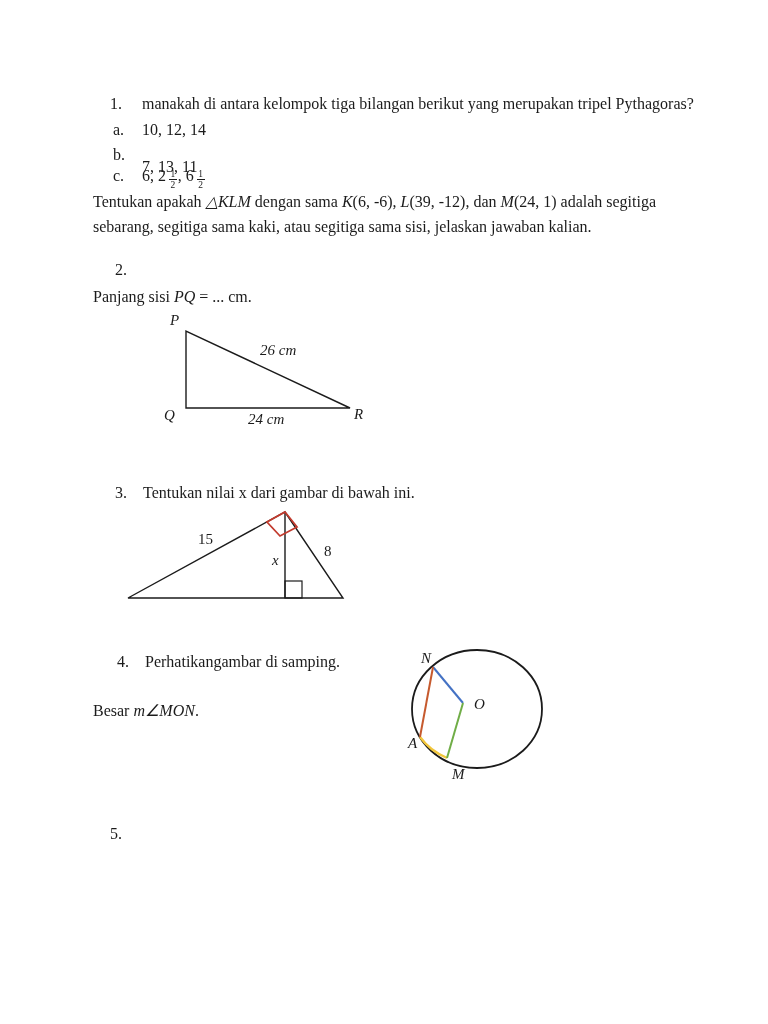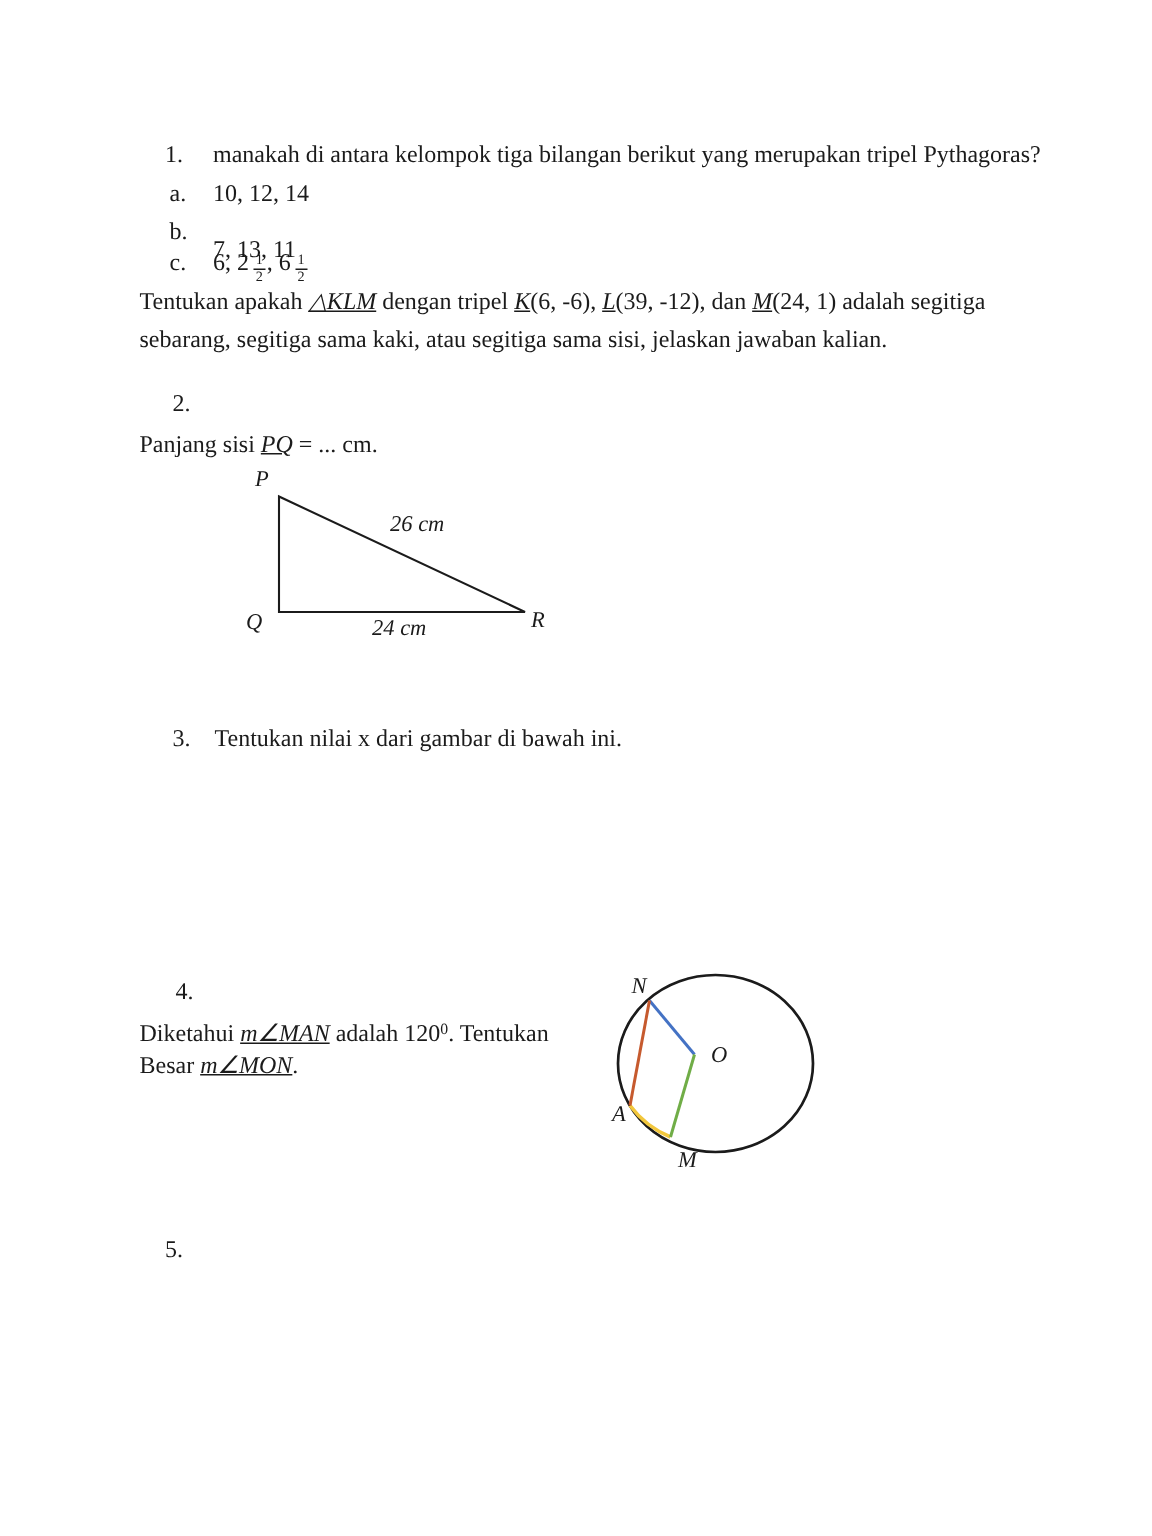--- a/index.html
+++ b/index.html
@@ -7,21 +7,21 @@
     position: relative;
     width: 768px;
     height: 1024px;
     background: #ffffff;
     font-family: "Liberation Serif", serif;
     color: #1b1b1b;
     font-size: 16px;
     overflow: hidden;
   }
   .t { position: absolute; white-space: nowrap; line-height: 20px; }
-  .it { font-style: italic; text-decoration: underline; }
+  .it { font-style: italic; }
   .sup { font-size: 10.5px; vertical-align: 5px; }
   .frac {
     display: inline-block;
     vertical-align: -7px;
     text-align: center;
     font-size: 9.5px;
     line-height: 10px;
     margin: 0 1px 0 3px;
   }
   .frac .fn { display: block; border-bottom: 1px solid #1b1b1b; padding: 0 1.5px; }
@@ -47,43 +47,54 @@
 
   <div class="t" style="left:113px; top:120px">a.</div>
   <div class="t" style="left:142px; top:120px">10, 12, 14</div>
 
   <div class="t" style="left:113px; top:145px">b.</div>
   <div class="t" style="left:142px; top:157px">7, 13, 11</div>
 
   <div class="t" style="left:113px; top:166px">c.</div>
   <div class="t" style="left:142px; top:166px"><span>6, 2</span><span class="frac"><span class="fn">1</span><span class="fd">2</span></span><span>, 6</span><span class="frac"><span class="fn">1</span><span class="fd">2</span></span></div>
 
-  <div class="t" style="left:93px; top:192px"><span>Tentukan apakah </span><span class="it">△KLM</span><span> dengan tripel </span><span class="it">K</span><span>(6, -6), </span><span class="it">L</span><span>(39, -12), dan </span><span class="it">M</span><span>(24, 1) adalah segitiga</span></div>
+  <div class="t" style="left:93px; top:192px"><span>Tentukan apakah </span><span class="it">△KLM</span><span> dengan sama </span><span class="it">K</span><span>(6, -6), </span><span class="it">L</span><span>(39, -12), dan </span><span class="it">M</span><span>(24, 1) adalah segitiga</span></div>
   <div class="t" style="left:93px; top:217px">sebarang, segitiga sama kaki, atau segitiga sama sisi, jelaskan jawaban kalian.</div>
 
   <div class="t" style="left:115px; top:260px">2.</div>
   <div class="t" style="left:93px;  top:287px"><span>Panjang sisi </span><span class="it">PQ</span><span> = ... cm.</span></div>
 
   <div class="fig" style="left:93px; top:305px; width:300px; height:135px">
     <svg width="300" height="135" viewBox="0 0 300 135">
       <polygon points="93,26 93,103 257,103" fill="none" stroke="#1b1b1b" stroke-width="1.4"></polygon>
     </svg>
     <span class="fl" style="left:77px;  top:6px">P</span>
     <span class="fl" style="left:71px;  top:101px">Q</span>
     <span class="fl" style="left:261px; top:100px">R</span>
     <span class="fl" style="left:167px; top:36px">26 cm</span>
     <span class="fl" style="left:155px; top:105px">24 cm</span>
   </div>
 
   <div class="t" style="left:115px; top:483px">3.</div>
   <div class="t" style="left:143px; top:483px">Tentukan nilai x dari gambar di bawah ini.</div>
 
+  <div class="fig" style="left:110px; top:502px; width:260px; height:110px">
+    <svg width="260" height="110" viewBox="0 0 260 110">
+      <polygon points="18,96 175,10 233,96" fill="none" stroke="#1b1b1b" stroke-width="1.4"></polygon>
+      <line x1="175" y1="10" x2="175" y2="96" stroke="#1b1b1b" stroke-width="1.4"></line>
+      <rect x="175" y="79" width="17" height="17" fill="none" stroke="#1b1b1b" stroke-width="1.2"></rect>
+      <polygon points="175,10 187,25 170,34 157,20" fill="none" stroke-width="1.8" stroke="#c23b2e"></polygon>
+    </svg>
+    <span class="fl rm" style="left:88px;  top:28px">15</span>
+    <span class="fl" style="left:162px; top:49px">x</span>
+    <span class="fl rm" style="left:214px; top:40px">8</span>
+  </div>
 
   <div class="t" style="left:117px; top:652px">4.</div>
-  <div class="t" style="left:93px;  top:677px"><span>Diketahui </span><span class="it">m∠MAN</span><span> adalah 120</span><span class="sup">0</span><span>. Tentukan</span></div>
+  <div class="t" style="left:145px; top:652px">Perhatikangambar di samping.</div>
   <div class="t" style="left:93px;  top:701px"><span>Besar </span><span class="it">m∠MON</span><span>.</span></div>
 
   <div class="fig" style="left:405px; top:640px; width:155px; height:150px">
     <svg width="155" height="150" viewBox="0 0 155 150">
       <ellipse cx="72" cy="69" rx="65" ry="59" fill="none" stroke-width="1.8" stroke="#1b1b1b"></ellipse>
       <path d="M 15 97 A 65 59 0 0 0 42 118" fill="none" stroke-width="2.4" stroke="#f2c73d"></path>
       <line x1="28" y1="27" x2="58" y2="63" stroke-width="2" stroke="#4472c4"></line>
       <line x1="28" y1="27" x2="15" y2="97" stroke-width="2" stroke="#c65a2e"></line>
       <line x1="58" y1="63" x2="42" y2="118" stroke-width="2" stroke="#70ad47"></line>
     </svg>

